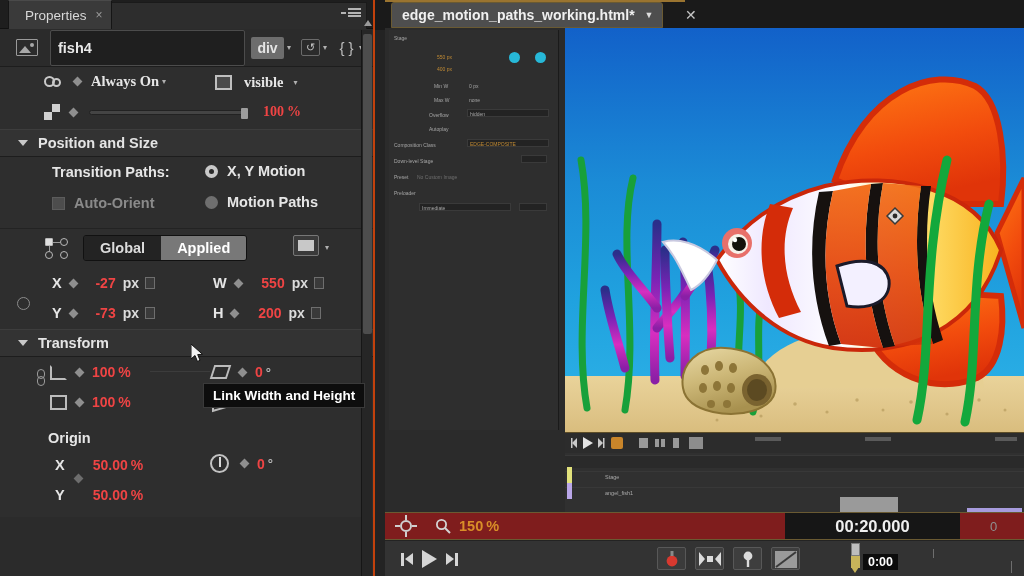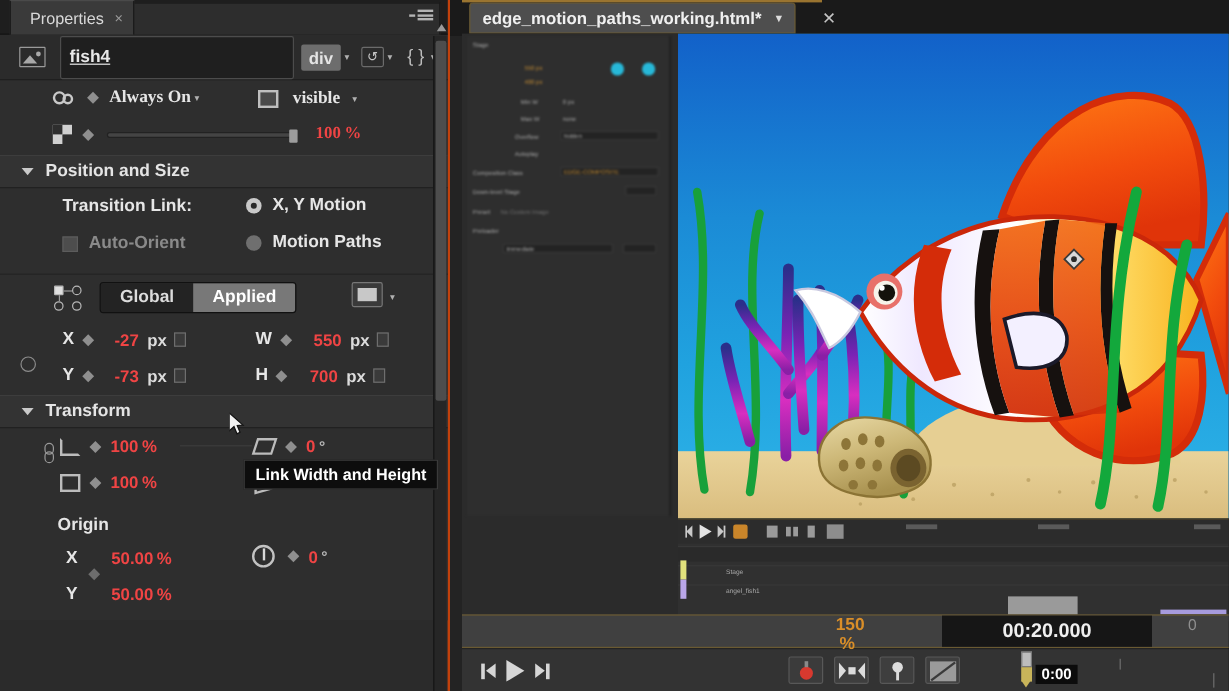--- a/index.html
+++ b/index.html
@@ -71,21 +71,20 @@
   .img-icon:before {
     content: ""; position: absolute; right: 3px; top: 3px;
     width: 4px; height: 4px; border-radius: 50%; background: #a8a8a8;
   }
   .name-input {
     margin-left: 12px; width: 195px; height: 36px;
     background: #1f1f1f; border: 1px solid #4c4c4c; border-radius: 2px;
     color: #e8e8e8; font-size: 14.5px; font-weight: bold;
     padding: 0 7px; line-height: 22px;
     font-family: "Liberation Sans", sans-serif;
-    text-decoration: underline;
   }
   .div-badge {
     margin-left: 6px; height: 22px; min-width: 33px; padding: 0 6px;
     background: #6d6d6d; color: #e5e5e5; font-size: 14px; font-weight: bold;
     display: flex; align-items: center; justify-content: center; border-radius: 2px;
   }
   .tiny-caret { color: #b0b0b0; font-size: 8px; margin-left: 3px; }
   .mini-btn {
     margin-left: 10px; width: 19px; height: 17px; border: 1px solid #6b6b6b;
     border-radius: 2px; color: #c4c4c4; font-size: 11px;
@@ -282,22 +281,22 @@
     position: absolute; left: 0; top: 0; width: 100%; height: 20px; background: #2c2c2c;
   }
   .itl-row {
     position: absolute; left: 0; height: 13px; width: 100%;
     border-top: 1px solid #383838; font-size: 5.5px; color: #aaa;
   }
   .itl-label { position: absolute; left: 40px; top: 2px; filter: blur(0.5px); }
 
   .statusbar {
     position: absolute; left: 10px; top: 512px; width: 639px; height: 28px;
-    background: #404040; border-top: 1px solid #6a5a32; border-bottom: 1px solid #6a5a32;
-    display: flex; align-items: center; flex-direction: column;
+    background: #7f1d1d; border-top: 1px solid #6a5a32; border-bottom: 1px solid #6a5a32;
+    display: flex; align-items: center;
   }
   .zoom-val { color: #d98e28; font-size: 14.5px; font-weight: bold; }
   .timecode {
     color: #efefef; font-size: 16.5px; font-weight: bold;
     font-family: "Liberation Sans", sans-serif;
   }
   .tc-box {
     position: absolute; left: 400px; top: 0; width: 175px; height: 26px;
     background: #161616; display: flex; align-items: center; justify-content: center;
   }
@@ -390,21 +389,21 @@
         <span class="val" style="margin-left:3px;">%</span>
       </div>
     </div>
 
     <div class="sect-head">
       <span class="twirl"></span>
       <span>Position and Size</span>
     </div>
 
     <div class="block" style="height:72px; position:relative; border-bottom:1px solid #232323;">
-      <span class="lbl" style="position:absolute; left:52px; top:7px;">Transition Link:</span>
+      <span class="lbl" style="position:absolute; left:52px; top:7px;">Transition Paths:</span>
       <div class="row" style="position:absolute; left:205px; top:6px;">
         <span class="radio on"></span>
         <span class="lbl" style="margin-left:9px;">X, Y Motion</span>
       </div>
       <div class="row" style="position:absolute; left:52px; top:38px;">
         <span class="checkbox-dim"></span>
         <span class="lbl-dim" style="margin-left:9px;">Auto-Orient</span>
       </div>
       <div class="row" style="position:absolute; left:205px; top:37px;">
         <span class="radio off"></span>
@@ -454,21 +453,21 @@
         <span class="lbl">Y</span>
         <span class="diamond" style="margin:0 9px 0 8px;"></span>
         <span class="val" style="min-width:30px; text-align:right;">-73</span>
         <span class="unit" style="margin-left:7px;">px</span>
         <span class="spin" style="margin-left:6px;"></span>
       </div>
 
       <div class="row" style="position:absolute; left:213px; top:76px;">
         <span class="lbl">H</span>
         <span class="diamond" style="margin:0 9px 0 8px;"></span>
-        <span class="val" style="min-width:34px; text-align:right;">700</span>
+        <span class="val" style="min-width:34px; text-align:right;">200</span>
         <span class="unit" style="margin-left:7px;">px</span>
         <span class="spin" style="margin-left:6px;"></span>
       </div>
       <div style="position:absolute; left:17px; top:68px; width:13px; height:13px; border:1.5px solid #8c8c8c; border-radius:50%;"></div>
     </div>
 
     <div class="sect-head">
       <span class="twirl"></span>
       <span>Transform</span>
     </div>

